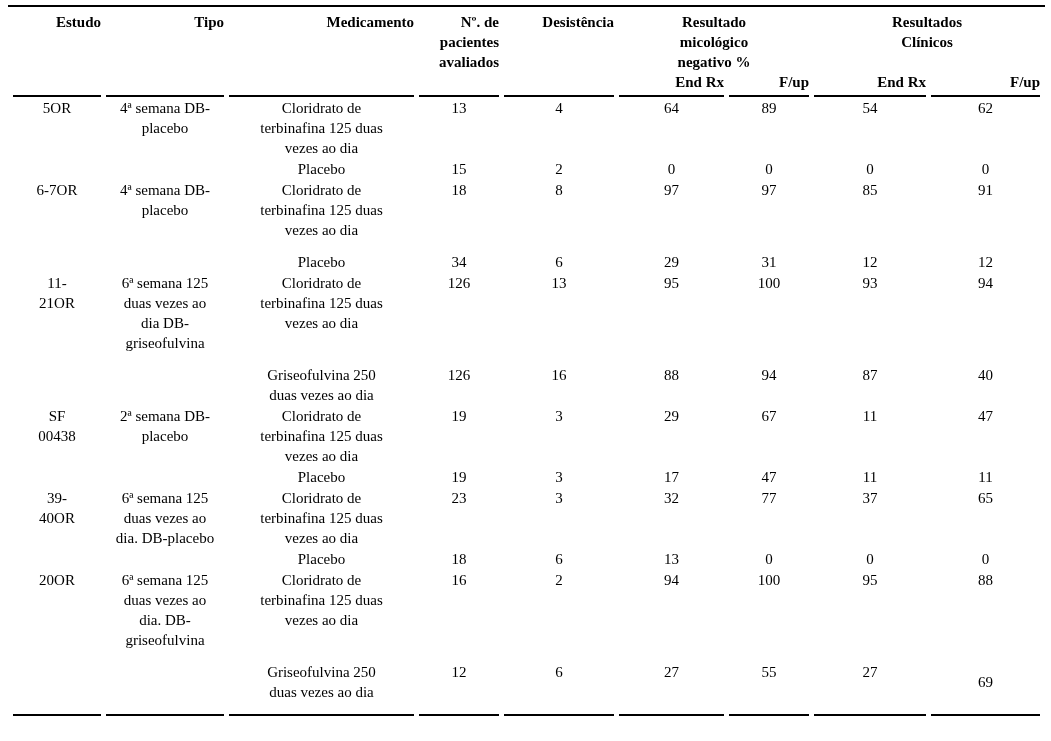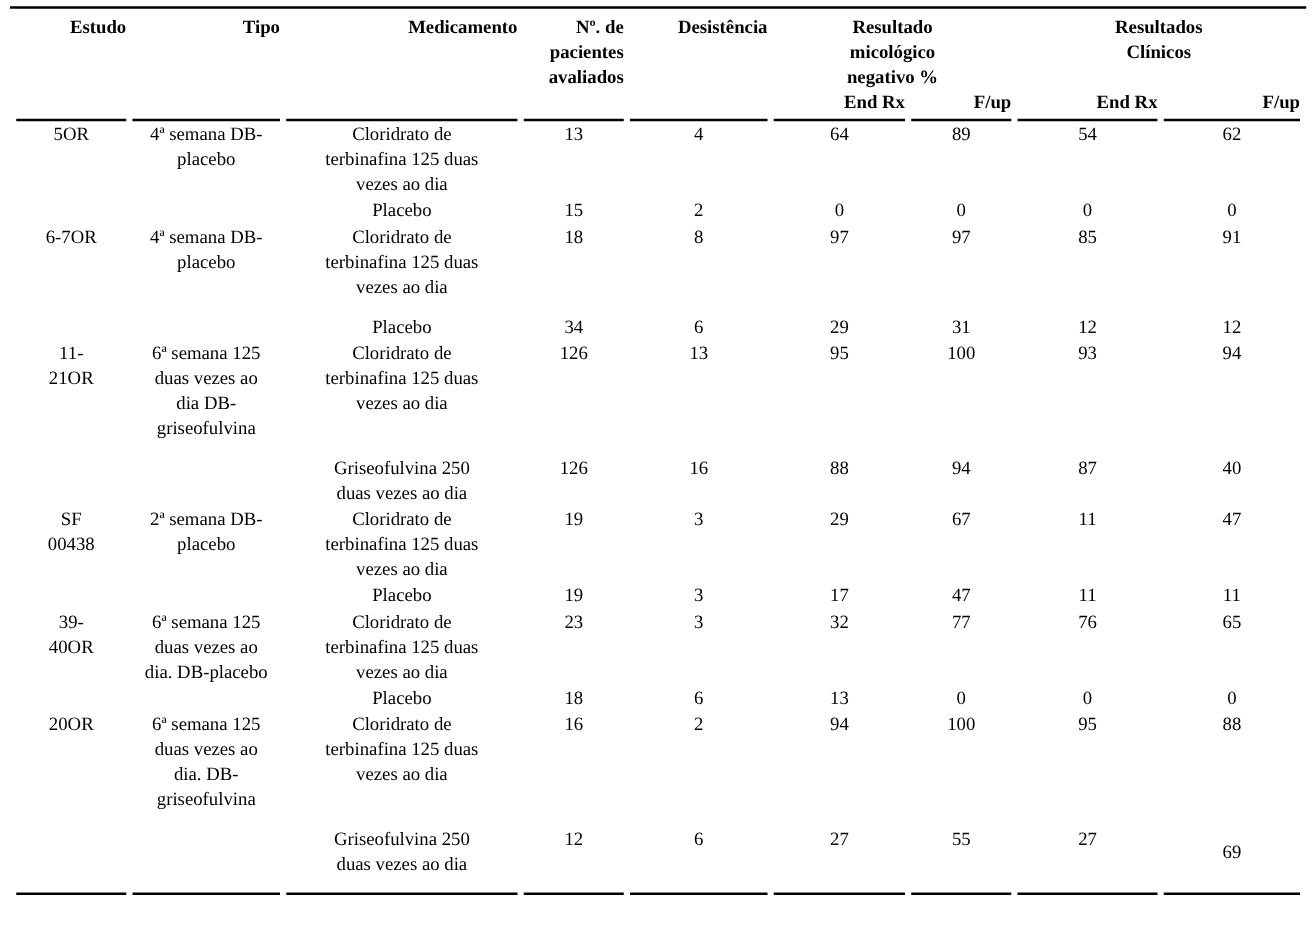--- a/index.html
+++ b/index.html
@@ -210,21 +210,21 @@
           <td>6ª semana 125
 duas vezes ao
 dia. DB-placebo</td>
           <td>Cloridrato de
 terbinafina 125 duas
 vezes ao dia</td>
           <td>23</td>
           <td>3</td>
           <td>32</td>
           <td>77</td>
-          <td>76</td>
+          <td>37</td>
           <td>65</td>
         </tr>
         <tr>
           <td></td>
           <td></td>
           <td>Placebo</td>
           <td>18</td>
           <td>6</td>
           <td>13</td>
           <td>0</td>

